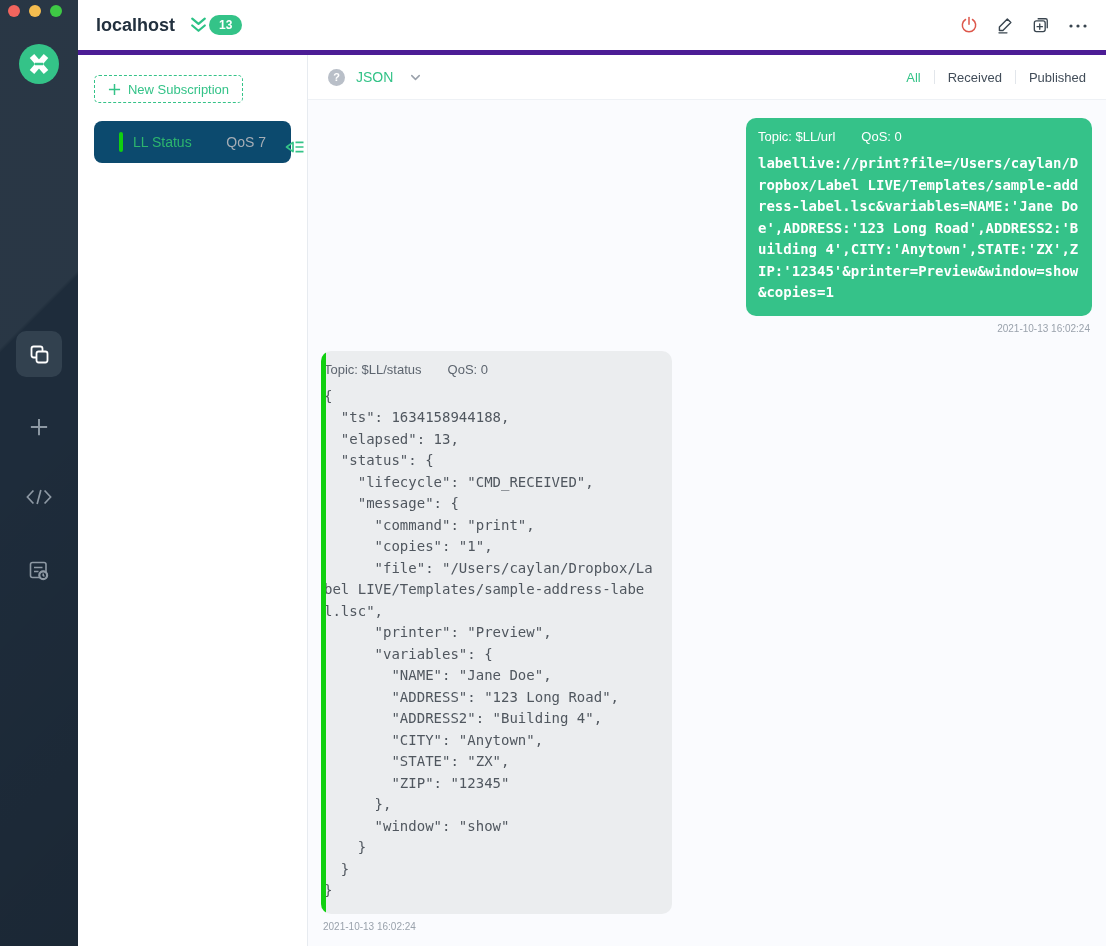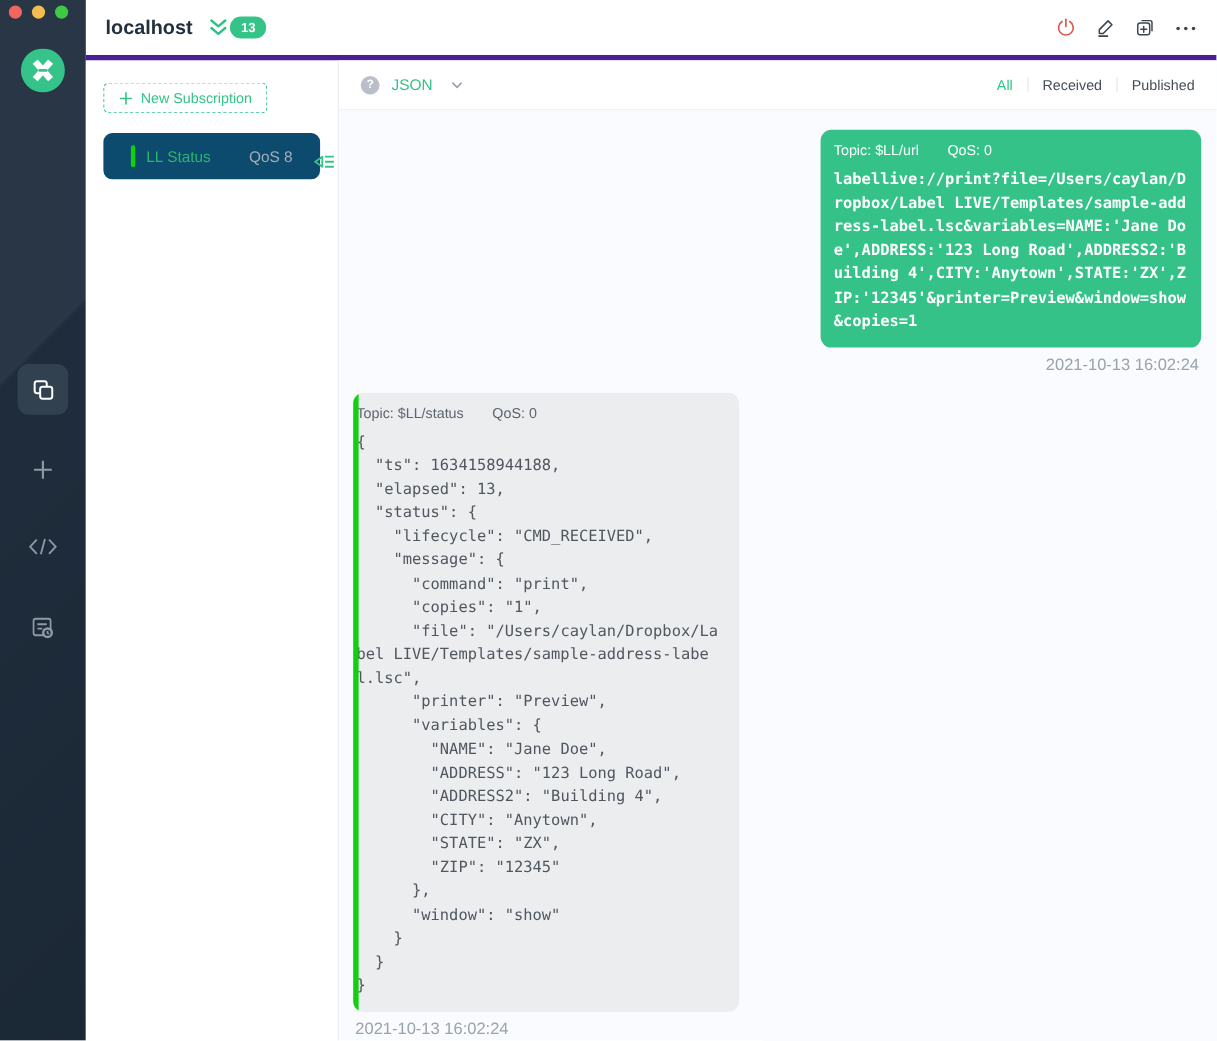--- a/index.html
+++ b/index.html
@@ -78,21 +78,21 @@
   .bubble.green { background:#35c289; color:#fff; }
   .bubble.gray { width:351px; background:#ebedef; position:relative; padding-left:3px; overflow:hidden; }
   .bubble.gray::before { content:""; position:absolute; left:0; top:0; bottom:0; width:5px; background:#10d010; }
   .meta { font-size:13px; display:flex; gap:26px; }
   .bubble.green .meta { color:#fff; }
   .bubble.gray .meta { color:#5d656f; }
   .payload { margin-top:9px; font-family:"DejaVu Sans Mono","Liberation Mono",monospace;
     font-size:14px; line-height:21.5px; white-space:pre-wrap; word-break:break-all; }
   .bubble.green .payload { font-weight:bold; }
   .bubble.gray .payload { color:#50575f; }
-  .ts { font-size:15px; color:#9aa2ac; margin:7px 2px 17px; }
+  .ts { font-size:10px; color:#9aa2ac; margin:7px 2px 17px; }
   .msg.published .ts { align-self:flex-end; text-align:right; }
 </style>
 </head>
 <body>
 
 <div class="app">
 
   <aside class="sidebar">
     <div class="traffic">
       <span class="tl red"></span>
@@ -201,21 +201,21 @@
         </button>
         <span class="collapse-btn">
           <svg width="24" height="24" viewBox="0 0 24 24" fill="none" stroke="#34c388" stroke-width="1.7" stroke-linejoin="round">
             <path d="M11 7.4v9.2L4.5 12z"></path>
             <path d="M13.5 7.4H21.5M13.5 12H21.5M13.5 16.6H21.5"></path>
           </svg>
         </span>
         <div class="sub-item">
           <span class="sub-bar"></span>
           <span class="sub-name">LL Status</span>
-          <span class="sub-qos">QoS 8</span>
+          <span class="sub-qos">QoS 7</span>
         </div>
       </aside>
 
       <section class="messages">
         <div class="msg-toolbar">
           <span class="help-circle">?</span>
           <span class="fmt-label">JSON</span>
           <span class="fmt-chevron">
             <svg width="15" height="15" viewBox="0 0 20 20" fill="none" stroke="#9aa1ab" stroke-width="2" stroke-linecap="round" stroke-linejoin="round">
               <path d="M5 7.5l5 5 5-5"></path>

